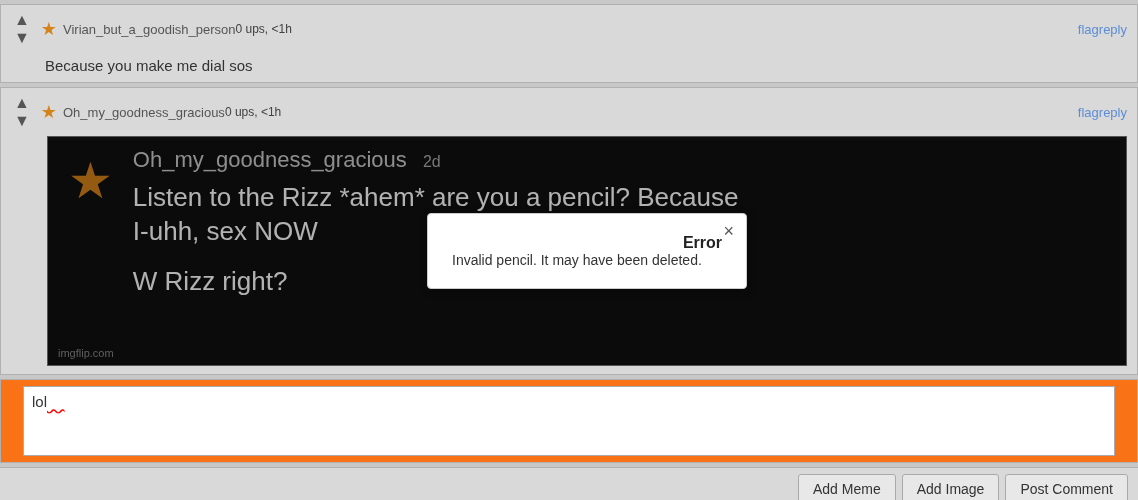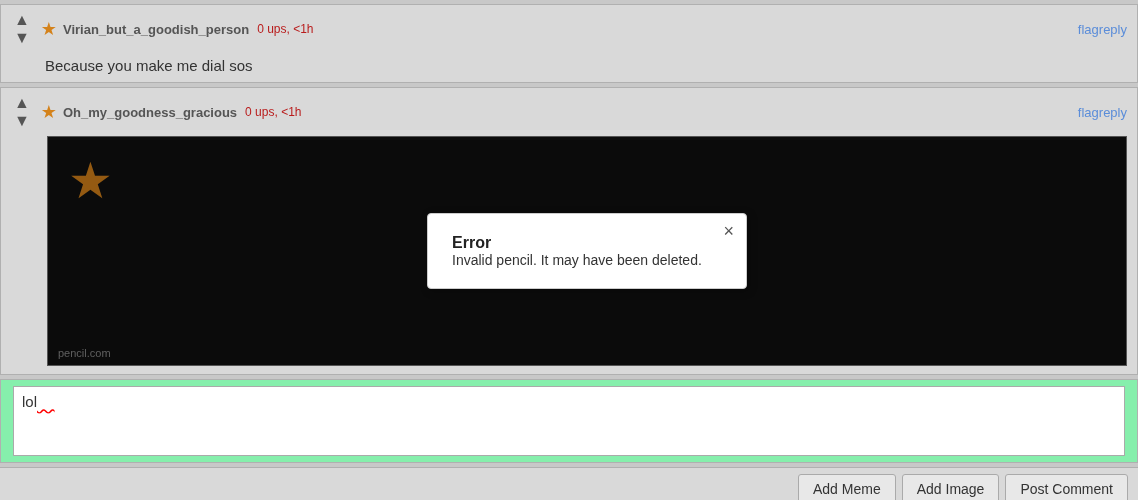--- a/index.html
+++ b/index.html
@@ -49,28 +49,27 @@
       padding: 1px 3px;
     }
 
     .star-icon {
       color: #d4821a;
       font-size: 18px;
       margin-right: 6px;
     }
 
     .username {
-      font-weight: bold;
+      font-weight: normal;
       color: #555;
       font-size: 13px;
-      margin-right: 8px;
     }
 
     .meta {
-      color: #b91c1c;
+      color: #404040;
       font-size: 12px;
     }
 
     .actions {
       margin-left: auto;
       display: flex;
     }
 
     .action-link {
       color: #5b8dd9;
@@ -171,33 +170,34 @@
       color: #555;
       background: none;
       border: none;
       line-height: 1;
     }
 
     .error-modal-title {
       font-weight: bold;
       font-size: 16px;
       color: #222;
+      text-align: right;
     }
 
     .error-modal-message {
       font-size: 14px;
       color: #333;
     }
 
     
     .reply-area {
-      background: #86efac;
+      background: #f97316;
       margin-bottom: 4px;
       border: 1px solid #b0b0b0;
-      padding: 6px 12px;
+      padding: 6px 22px;
     }
 
     .bottom-buttons {
       background: #d9d9d9;
       padding: 6px 10px;
       display: flex;
       justify-content: flex-end;
       gap: 6px;
       border-top: 1px solid #b0b0b0;
     }
@@ -245,22 +245,32 @@
       <span class="meta">0 ups, &lt;1h</span>
       <div class="actions">
         <a class="action-link">flag</a>
         <a class="action-link">reply</a>
       </div>
     </div>
 
     <div class="comment-image-area">
       <div class="meme-bg">
         <div class="meme-star">★</div>
-      </div>
-      <div class="meme-footer">pencil.com</div>
+        <div class="meme-content">
+          <div class="meme-username">
+            <span>Oh_my_goodness_gracious</span>
+            <span class="meme-time">2d</span>
+          </div>
+          <div class="meme-text">Listen to the Rizz *ahem* are you a pencil? Because</div>
+          <div class="meme-text">I-uhh, sex NOW</div>
+          <br>
+          <div class="meme-text">W Rizz right?</div>
+        </div>
+      </div>
+      <div class="meme-footer">imgflip.com</div>
 
       <div class="error-modal-overlay">
         <div class="error-modal">
           <button class="error-modal-close">×</button>
           <div class="error-modal-title">Error</div>
           <div class="error-modal-message">Invalid pencil. It may have been deleted.</div>
         </div>
       </div>
     </div>
   </div>

